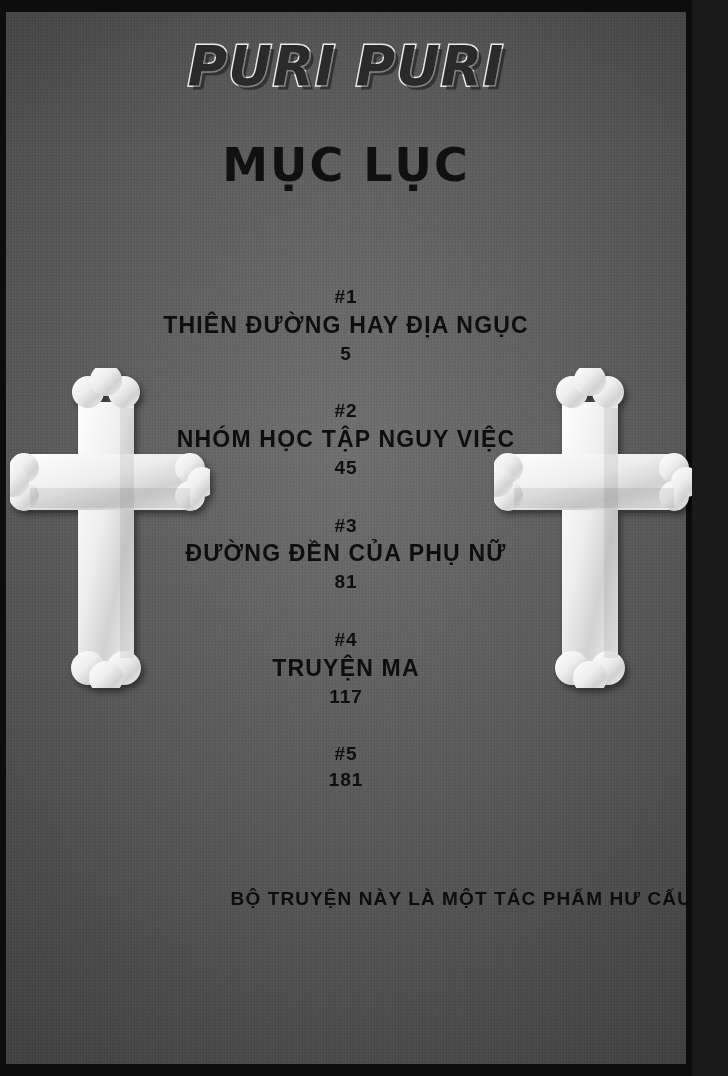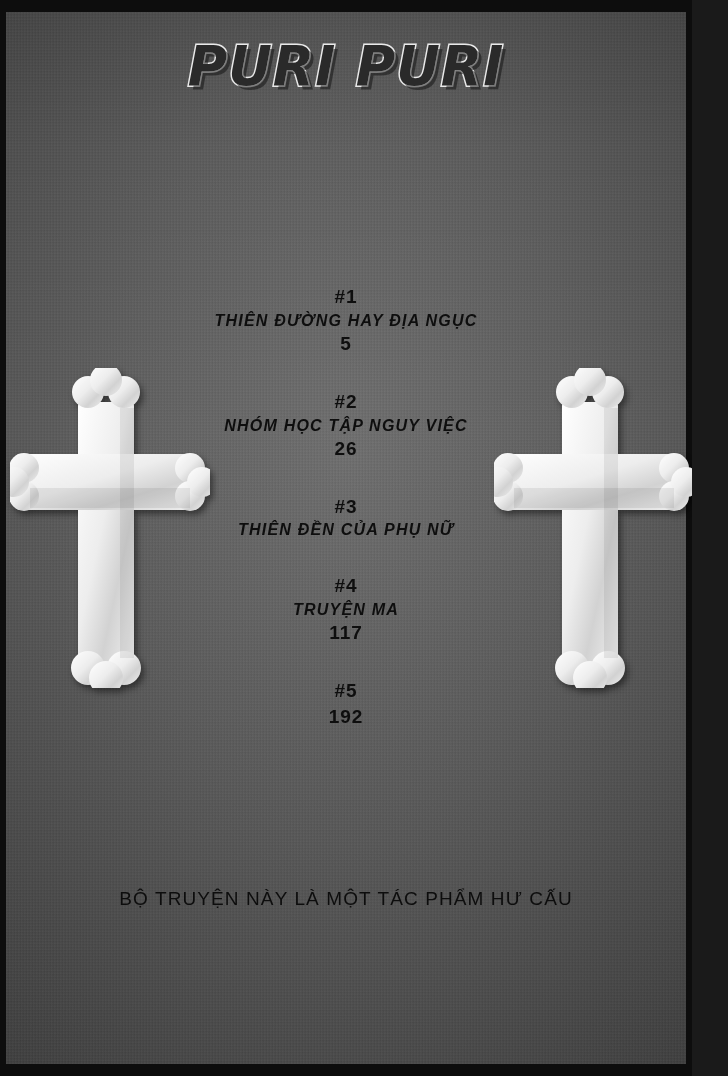--- a/index.html
+++ b/index.html
@@ -97,58 +97,58 @@
   }
   .entry { margin-bottom: 32px; }
   .entry:last-child { margin-bottom: 0; }
   .entry .num {
     font-size: 19px;
     font-weight: 600;
     letter-spacing: 1px;
     line-height: 1.35;
   }
   .entry .name {
-    font-size: 16px;
+    font-size: 23px;
     font-weight: 600;
     letter-spacing: 1.2px;
     line-height: 1.35;
-    font-style: italic;
   }
   .entry .page-no {
     font-size: 19px;
     font-weight: 600;
     letter-spacing: 1px;
     line-height: 1.35;
   }
 
   .disclaimer {
     position: absolute;
     left: 0; right: 0;
     top: 888px;
-    text-align: center;
+    text-align: right;
     font-size: 19px;
-    font-weight: 400;
+    font-weight: 700;
     letter-spacing: 1.1px;
     color: #0d0d0d;
   }
 </style>
 </head>
 <body>
 
 <div class="page">
 
   <div class="frame-top"></div>
   <div class="frame-bottom"></div>
   <div class="frame-left"></div>
   <div class="frame-right"></div>
 
   <div class="logo">
     <span class="inner">PURI PURI</span>
   </div>
 
+  <div class="title">MỤC LỤC</div>
 
   <div class="cross left">
     <svg width="200" height="320" viewBox="0 0 200 320" xmlns="http://www.w3.org/2000/svg">
       <defs>
         <linearGradient id="gx" x1="0" y1="0" x2="1" y2="1">
           <stop offset="0%" stop-color="#ffffff"></stop>
           <stop offset="45%" stop-color="#ededed"></stop>
           <stop offset="70%" stop-color="#d2d2d2"></stop>
           <stop offset="100%" stop-color="#efefef"></stop>
         </linearGradient>
@@ -219,36 +219,37 @@
 
     <div class="entry">
       <div class="num">#1</div>
       <div class="name">THIÊN ĐƯỜNG HAY ĐỊA NGỤC</div>
       <div class="page-no">5</div>
     </div>
 
     <div class="entry">
       <div class="num">#2</div>
       <div class="name">NHÓM HỌC TẬP NGUY VIỆC</div>
-      <div class="page-no">26</div>
+      <div class="page-no">45</div>
     </div>
 
     <div class="entry">
       <div class="num">#3</div>
-      <div class="name">THIÊN ĐỀN CỦA PHỤ NỮ</div>
+      <div class="name">ĐƯỜNG ĐỀN CỦA PHỤ NỮ</div>
+      <div class="page-no">81</div>
     </div>
 
     <div class="entry">
       <div class="num">#4</div>
       <div class="name">TRUYỆN MA</div>
       <div class="page-no">117</div>
     </div>
 
     <div class="entry">
       <div class="num">#5</div>
-      <div class="page-no">192</div>
+      <div class="page-no">181</div>
     </div>
 
   </div>
 
   <div class="disclaimer">BỘ TRUYỆN NÀY LÀ MỘT TÁC PHẨM HƯ CẤU</div>
 
 </div>
 
 </body></html>

